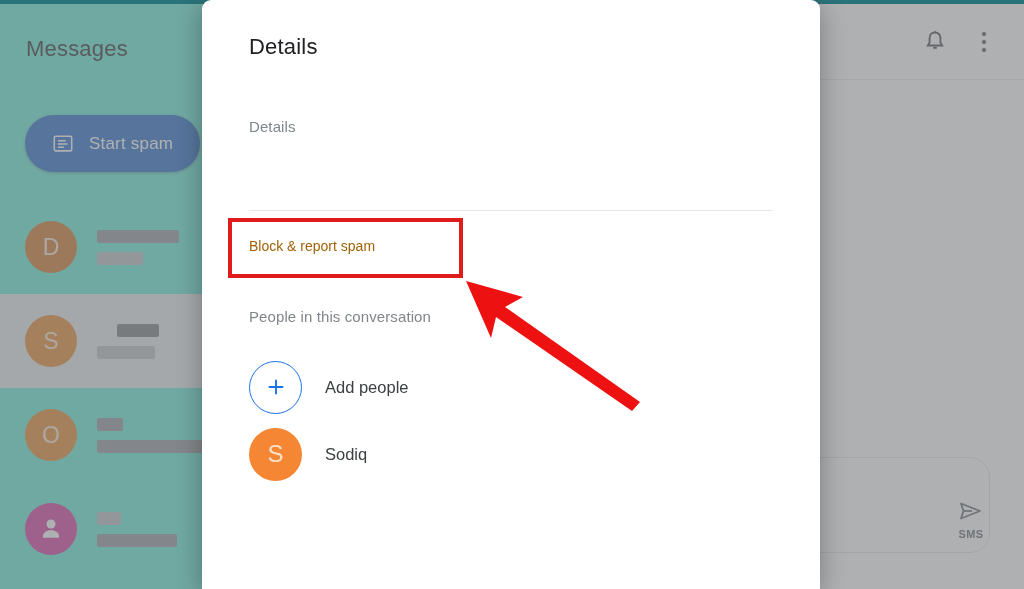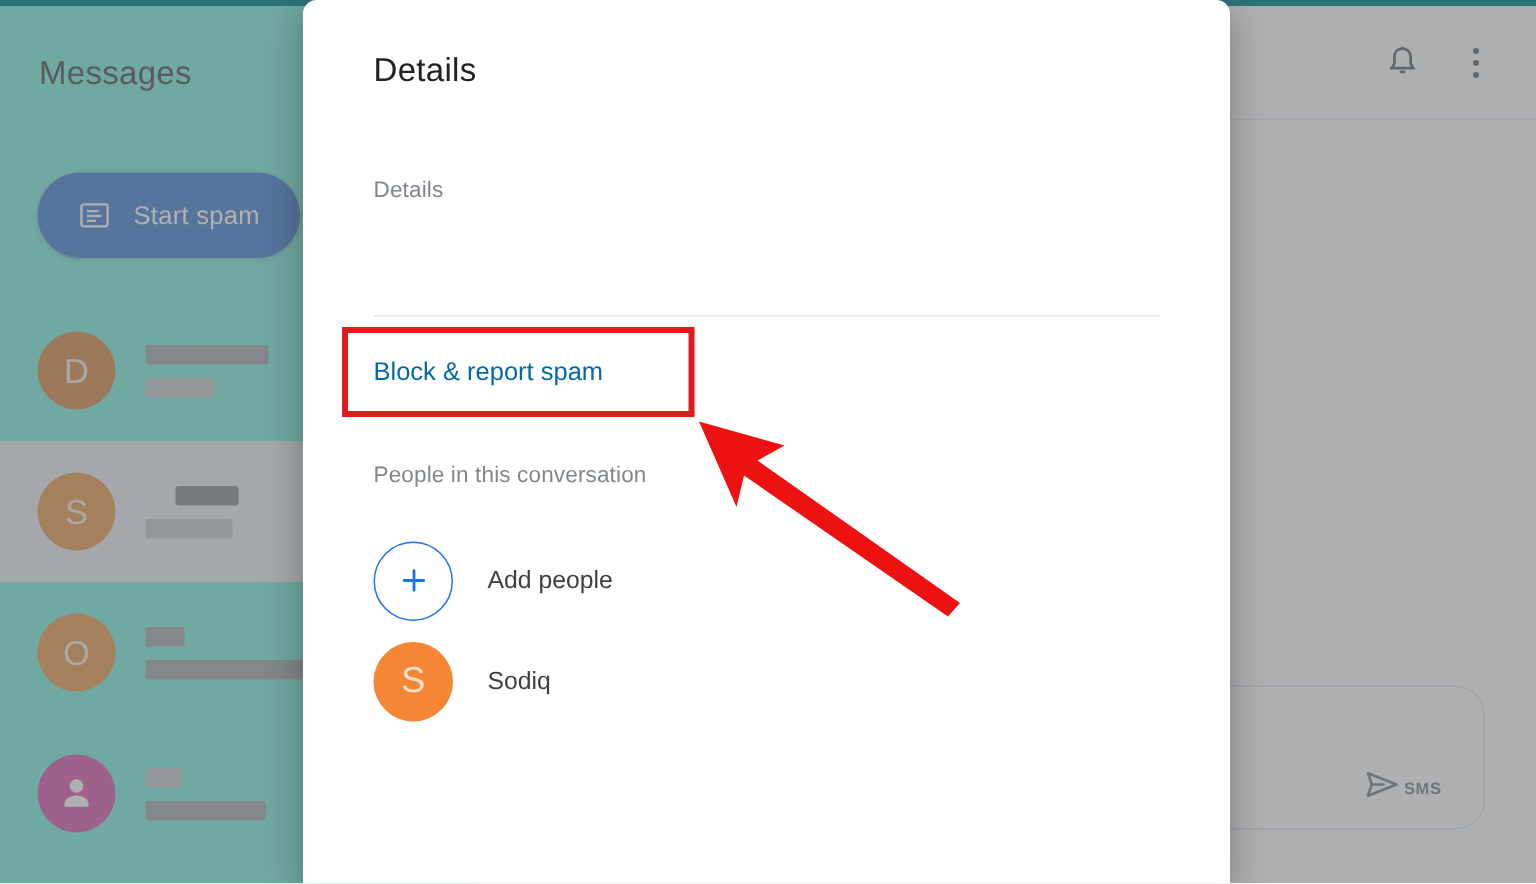--- a/index.html
+++ b/index.html
@@ -92,22 +92,22 @@
   .hdr-icon { width: 26px; height: 26px; cursor: pointer; display: block; }
   .dots { display: flex; flex-direction: column; gap: 4px; align-items: center; cursor: pointer; }
   .dots i { width: 4px; height: 4px; border-radius: 50%; background: #3c4043; display: block; }
 
   .composer {
     position: absolute; left: 28px; right: 34px; bottom: 36px;
     height: 96px; border: 1px solid #e0e2e4; border-radius: 20px;
     background: #fff;
   }
   .send-area {
-    position: absolute; right: 28px; bottom: 12px;
-    display: flex; align-items: center; cursor: pointer;
+    position: absolute; right: 4px; bottom: 12px;
+    display: flex; flex-direction: column; align-items: center; cursor: pointer;
   }
   .send-area .sms-label {
     font-size: 11px; font-weight: bold; color: #5f6368; letter-spacing: .4px; margin-top: 1px;
   }
 
   
   .scrim {
     position: absolute; left: 0; top: 4px;
     width: 1024px; height: 585px;
     background: rgba(125,128,131,.62);
@@ -152,21 +152,21 @@
     background: #ffffff; box-shadow: 0 1px 3px rgba(0,0,0,.32);
   }
 
   .divider {
     position: absolute; left: 47px; top: 210px;
     width: 524px; height: 1px; background: #e6e8ea;
   }
 
   .block-row {
     position: absolute; left: 47px; top: 238px;
-    font-size: 17px; color: #0369a1; cursor: pointer;
+    font-size: 14px; color: #a16207; cursor: pointer;
   }
 
   .people-row {
     position: absolute; left: 47px;
     height: 54px; display: flex; align-items: center; cursor: pointer;
   }
   #add-people-row { top: 360px; }
   #person-row-0   { top: 427px; }
   .people-row .p-label { margin-left: 23px; font-size: 16.5px; color: #3c4043; }
 

